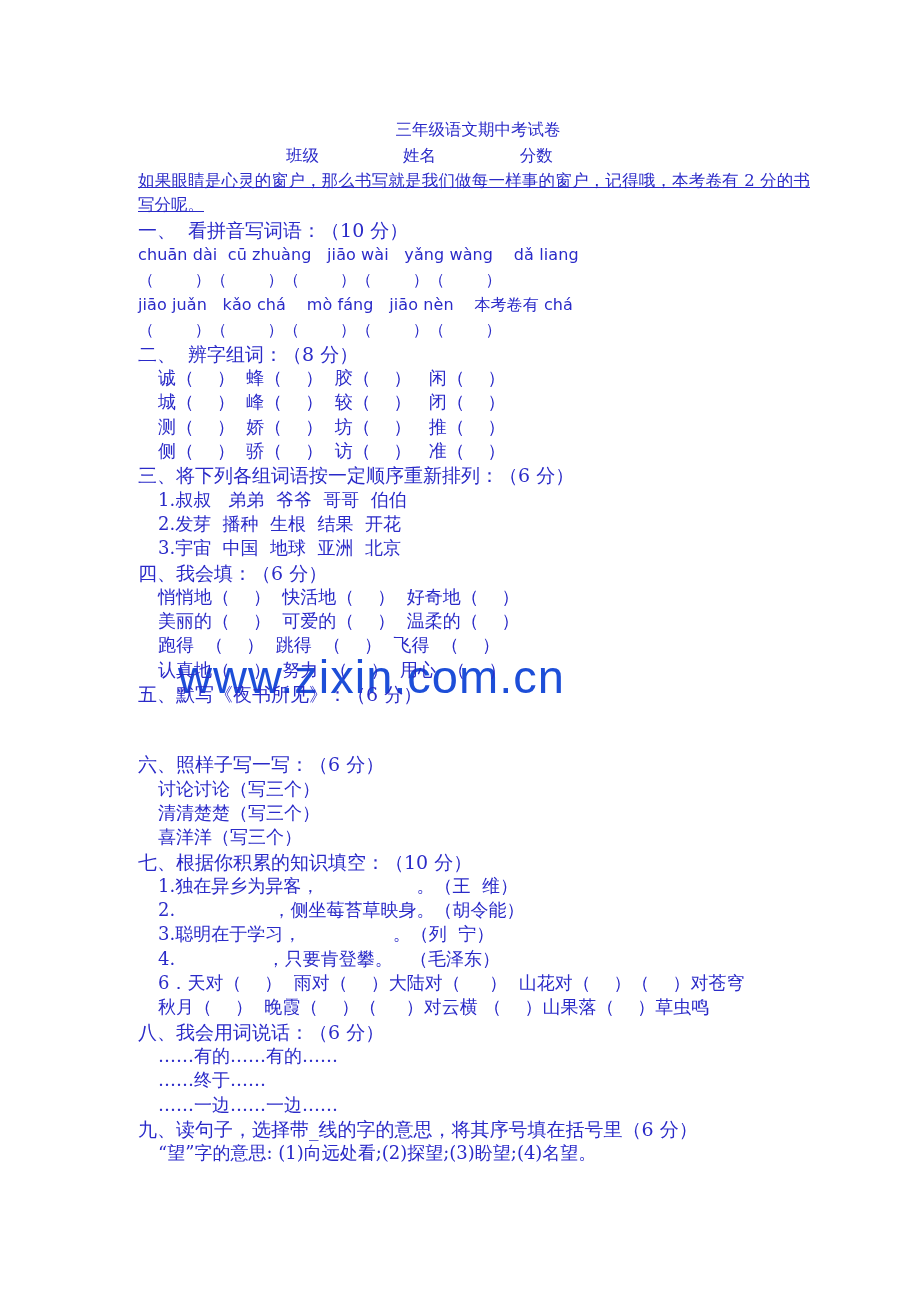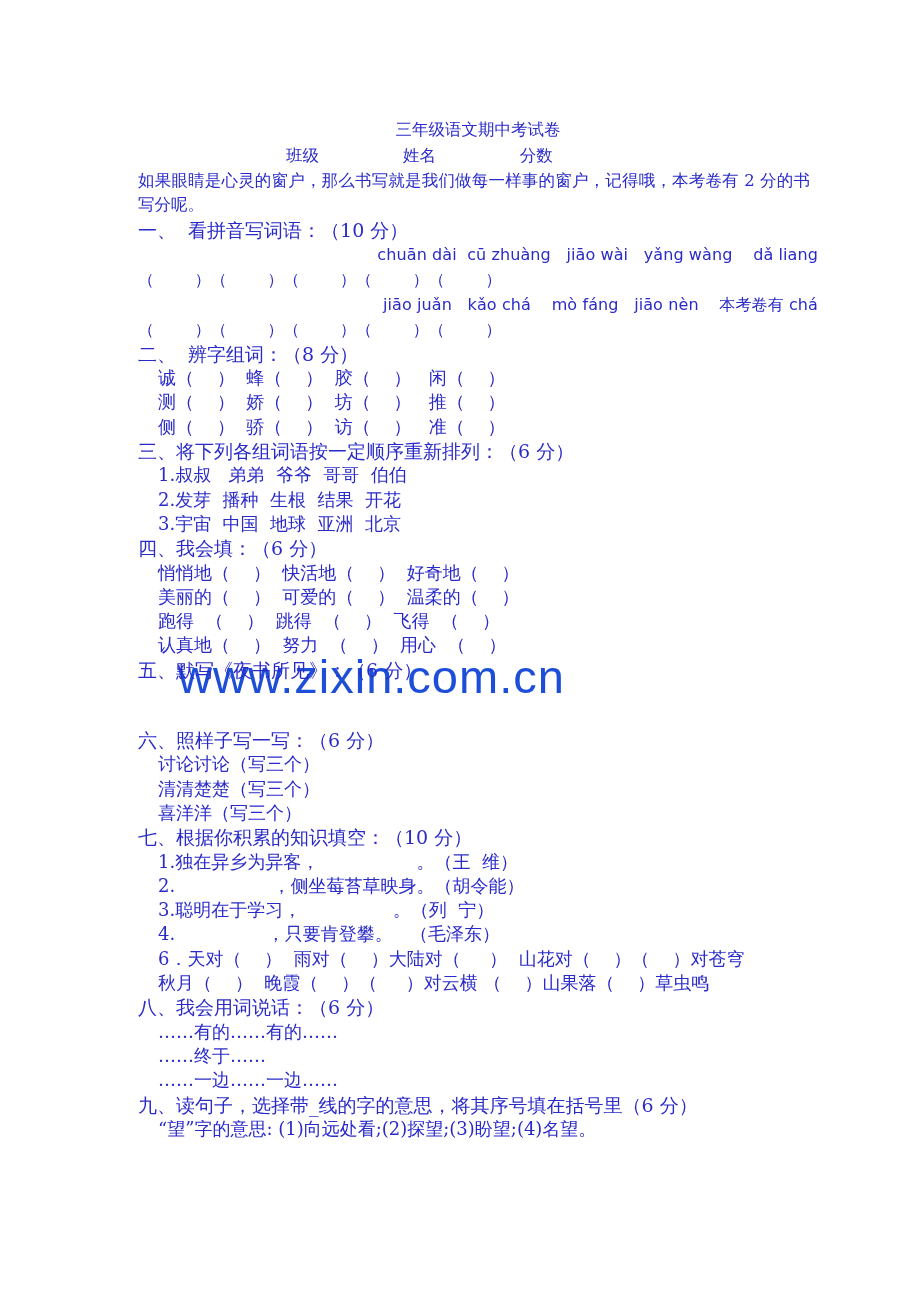--- a/index.html
+++ b/index.html
@@ -58,33 +58,33 @@
     white-space:pre;
     margin-top:2px;
     padding-left:148px;
   }
   .para{
     font-size:16.5px;
     line-height:24.3px;
     width:672px;
     text-align:justify;
     margin-top:1px;
+    text-decoration:underline;
   }
   .sec{
     font-size:19px;
     line-height:24.3px;
     white-space:pre;
   }
   .py{
     font-family:"DejaVu Sans","Liberation Sans",sans-serif;
     font-size:16px;
     line-height:25px;
     white-space:pre;
     letter-spacing:0.1px;
-    text-align:right;
   }
   .brk{
     font-family:"DejaVu Sans","Liberation Sans",sans-serif;
     font-size:16px;
     line-height:25px;
     white-space:pre;
   }
   .ind{padding-left:20px;}
   .blankspace{height:46px;}
 </style>
@@ -104,20 +104,21 @@
     <div class="para">如果眼睛是心灵的窗户，那么书写就是我们做每一样事的窗户，记得哦，本考卷有 2 分的书写分呢。</div>
 
     <div class="sec">一、  看拼音写词语：（10 分）</div>
     <div class="py">chuān dài  cū zhuàng   jiāo wài   yǎng wàng    dǎ liang</div>
     <div class="brk">（        ）（        ）（        ）（        ）（        ）</div>
     <div class="py">jiāo juǎn   kǎo chá    mò fáng   jiāo nèn    本考卷有 chá</div>
     <div class="brk">（        ）（        ）（        ）（        ）（        ）</div>
 
     <div class="sec">二、  辨字组词：（8 分）</div>
     <div class="ln ind">诚（    ）  蜂（    ）  胶（    ）   闲（    ）</div>
+    <div class="ln ind">城（    ）  峰（    ）  较（    ）   闭（    ）</div>
     <div class="ln ind">测（    ）  娇（    ）  坊（    ）   推（    ）</div>
     <div class="ln ind">侧（    ）  骄（    ）  访（    ）   准（    ）</div>
 
     <div class="sec">三、将下列各组词语按一定顺序重新排列：（6 分）</div>
     <div class="ln ind">1.叔叔   弟弟  爷爷  哥哥  伯伯</div>
     <div class="ln ind">2.发芽  播种  生根  结果  开花</div>
     <div class="ln ind">3.宇宙  中国  地球  亚洲  北京</div>
 
     <div class="sec">四、我会填：（6 分）</div>
     <div class="ln ind">悄悄地（    ）  快活地（    ）  好奇地（    ）</div>

